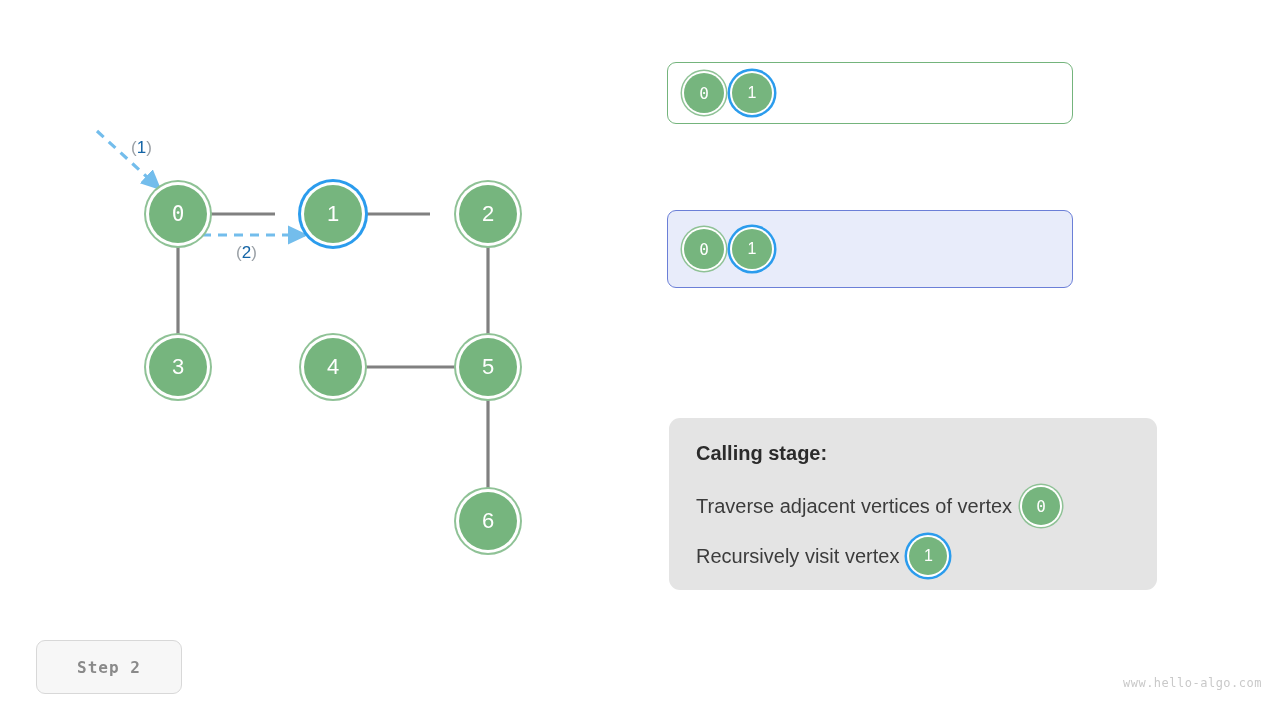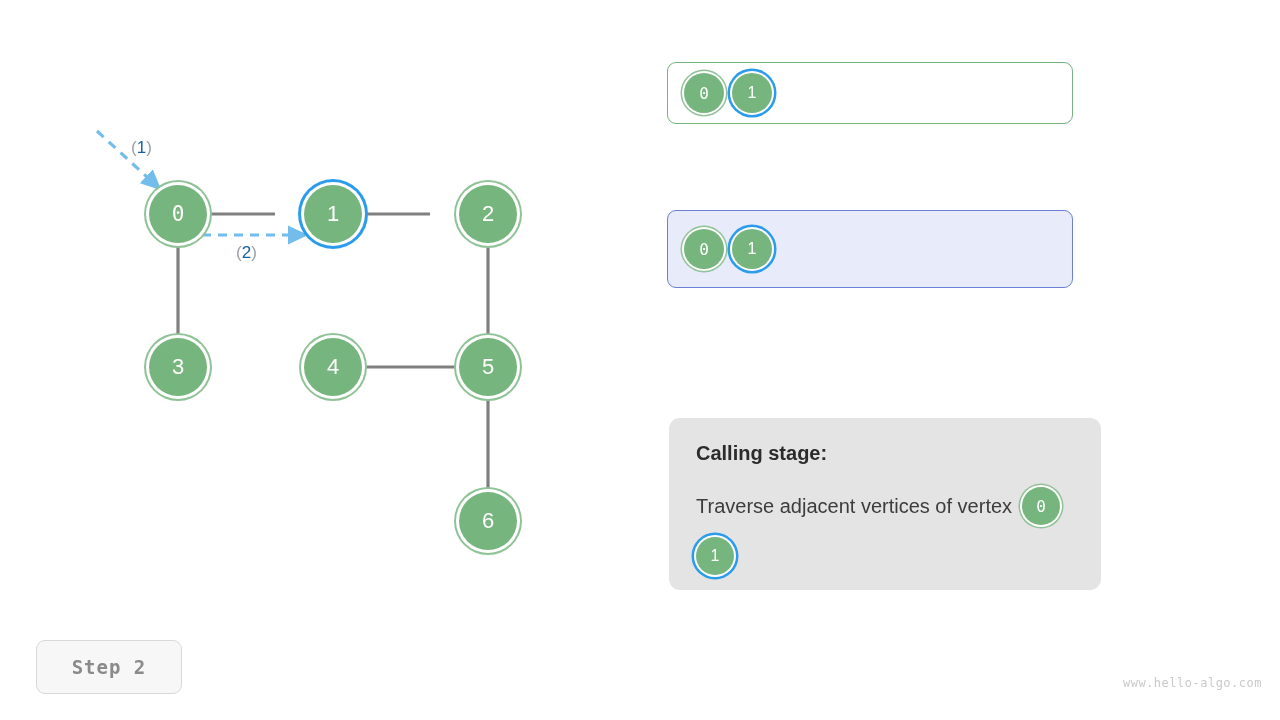--- a/index.html
+++ b/index.html
@@ -128,21 +128,21 @@
     font-size: 16px;
   }
   .chip.active {
     box-shadow: 0 0 0 2px #ffffff, 0 0 0 4.5px #2b9ced;
   }
 
   
   #calling-box {
     position: absolute;
     left: 9px; top: 418px;
-    width: 432px; height: 172px;
+    width: 488px; height: 172px;
     background: #e4e4e4;
     border-radius: 11px;
     box-sizing: border-box;
     padding: 24px 0 0 27px;
   }
   #calling-box .cb-title {
     font-size: 20px;
     font-weight: bold;
     color: #2b2b2b;
     margin-bottom: 22px;
@@ -166,21 +166,21 @@
     left: 36px; top: 640px;
     width: 146px; height: 54px;
     box-sizing: border-box;
     border: 1.4px solid #d8d8d8;
     border-radius: 9px;
     background: #f7f7f7;
     display: flex;
     align-items: center;
     justify-content: center;
     font-family: "DejaVu Sans Mono", monospace;
-    font-size: 19px;
+    font-size: 16px;
     font-weight: bold;
     color: #8a8a8a;
     letter-spacing: 1px;
   }
   #watermark {
     position: absolute;
     right: 18px; top: 676px;
     font-family: "DejaVu Sans Mono", monospace;
     font-size: 12px;
     color: #c9c9c9;
@@ -254,19 +254,20 @@
 
   <div id="calling-box">
     <div class="cb-title">Calling stage:</div>
 
     <div class="cb-line">
       <span>Traverse adjacent vertices of vertex</span>
       <span class="chip mono">0</span>
     </div>
 
     <div class="cb-line">
+      <span>Recursively visit vertex</span>
       <span class="chip active">1</span>
     </div>
   </div>
 </div>
 
 <div id="step-badge">Step 2</div>
 <div id="watermark">www.hello-algo.com</div>
 
 </body></html>

